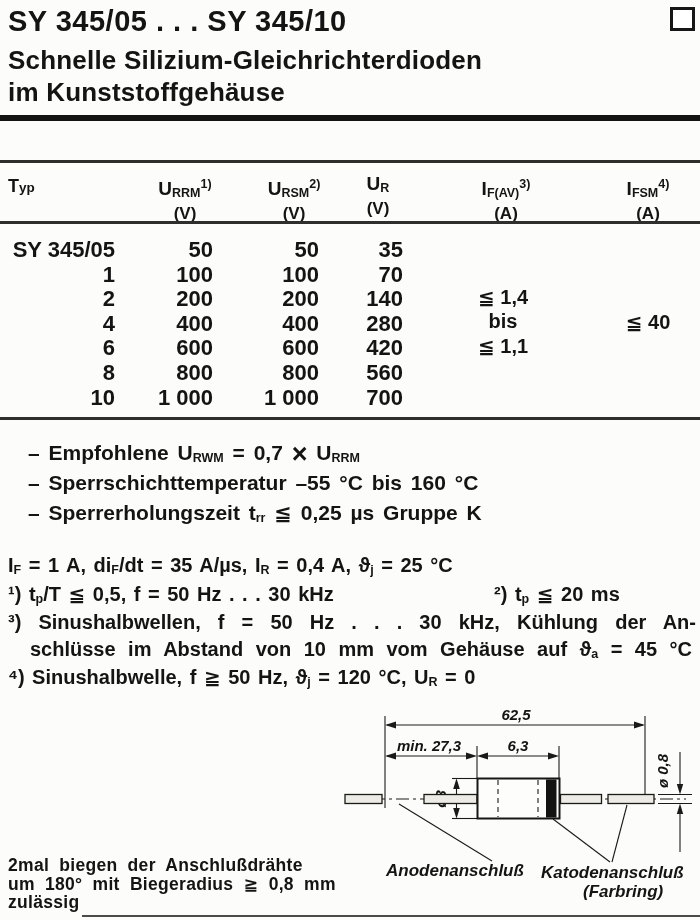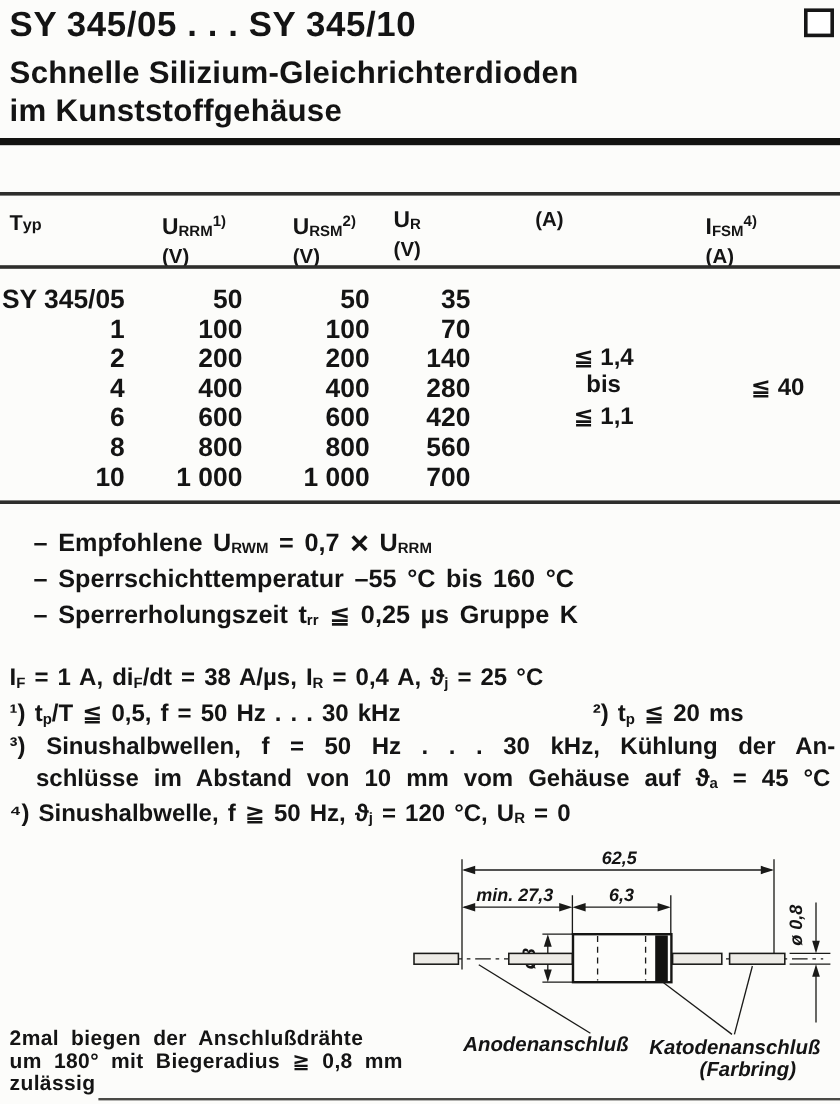--- a/index.html
+++ b/index.html
@@ -3,29 +3,29 @@
 <meta charset="utf-8">
 <style>
   html,body{margin:0;padding:0;background:#e9e9e9;}
   #page{position:relative;width:700px;height:920px;background:#fcfcfa;color:#141414;
         font-family:"Liberation Sans","DejaVu Sans",sans-serif;overflow:hidden;}
   .rule{position:absolute;left:0;width:700px;height:2.5px;background:#2e2e2c;}
   .rule.thick{height:6px;background:#131311;}
   .title{position:absolute;left:8px;top:5px;font-size:29px;font-weight:bold;letter-spacing:.5px;white-space:nowrap;text-align:center;}
   .regmark{position:absolute;left:670px;top:7px;width:19px;height:18px;border:3px solid #161616;background:#fff;}
   .subtitle{position:absolute;left:8px;top:44px;font-size:26px;font-weight:bold;line-height:32px;letter-spacing:.2px;}
-  .hcell{position:absolute;font-weight:bold;}
+  .hcell{position:absolute;text-align:center;font-weight:bold;}
   .hl1{font-size:19px;line-height:22px;white-space:nowrap;}
   .hl2{font-size:17px;line-height:19px;}
   .seg-sub{font-size:12.5px;vertical-align:-2px;}
   .seg-sup{font-size:12.5px;vertical-align:7px;}
   .seg-small{font-size:13.5px;}
   .seg-x{font-size:27px;line-height:10px;vertical-align:-3px;}
   .tbody{position:absolute;left:0;top:237px;width:700px;}
-  .trow{position:relative;height:24.6px;font-size:22px;font-weight:bold;}
+  .trow{position:relative;height:24.6px;font-size:22px;font-weight:bold;margin-left:11px;}
   .tc{position:absolute;top:0;text-align:right;white-space:nowrap;}
   .ovl{position:absolute;width:120px;text-align:center;font-size:20px;font-weight:bold;}
   .note{position:absolute;left:8px;font-size:21px;font-weight:bold;white-space:nowrap;word-spacing:3px;line-height:26.5px;margin-left:20px;}
   .cond{position:absolute;left:8px;font-size:20px;font-weight:bold;white-space:nowrap;word-spacing:2px;}
   .just{white-space:normal;text-align:justify;text-align-last:justify;word-spacing:normal;}
   .vals{display:inline-block;vertical-align:top;}
   .dlabel{position:absolute;font-style:italic;font-weight:bold;font-size:17px;white-space:nowrap;}
   .bend{position:absolute;left:8px;top:856px;font-size:17.5px;font-weight:bold;line-height:18.6px;
         word-spacing:5px;letter-spacing:.3px;}
   .bottomrule{position:absolute;left:82px;top:915px;width:618px;height:2px;background:#4a4a46;}
@@ -59,20 +59,21 @@
   </div>
   <div class="hcell" style="left:244px;top:173px;width:100px;">
     <div class="hl1"><span>U</span><span class="seg-sub">RSM</span><span class="seg-sup">2)</span></div>
     <div class="hl2">(V)</div>
   </div>
   <div class="hcell" style="left:328px;top:173px;width:100px;">
     <div class="hl1"><span>U</span><span class="seg-sub">R</span></div>
     <div class="hl2">(V)</div>
   </div>
   <div class="hcell" style="left:446px;top:173px;width:120px;">
+    <div class="hl1"><span>I</span><span class="seg-sub">F(AV)</span><span class="seg-sup">3)</span></div>
     <div class="hl2">(A)</div>
   </div>
   <div class="hcell" style="left:588px;top:173px;width:120px;">
     <div class="hl1"><span>I</span><span class="seg-sub">FSM</span><span class="seg-sup">4)</span></div>
     <div class="hl2">(A)</div>
   </div>
 
   <div class="rule" style="top:221px;"></div>
 
   <div class="tbody">
@@ -126,21 +127,21 @@
   <div class="ovl" style="left:588px;top:310px;">≦ 40</div>
 
   <div class="rule" style="top:417px;"></div>
 
   <div class="note" style="top:440px;"><span>– Empfohlene U</span><span class="seg-sub">RWM</span><span> = 0,7 </span><span class="seg-x">×</span><span> U</span><span class="seg-sub">RRM</span></div>
   <div class="note" style="top:470px;"><span>– Sperrschichttemperatur –55 °C bis 160 °C</span></div>
   <div class="note" style="top:500px;">
     <span><span>– Sperrerholungszeit t</span><span class="seg-sub">rr</span><span> </span></span><span class="vals"><span>≦ 0,25 µs Gruppe K</span><br></span>
   </div>
 
-  <div class="cond" style="top:554px;"><span>I</span><span class="seg-sub">F</span><span> = 1 A, di</span><span class="seg-sub">F</span><span>/dt = 38 A/µs, I</span><span class="seg-sub">R</span><span> = 0,4 A, ϑ</span><span class="seg-sub">j</span><span> = 25 °C</span></div>
+  <div class="cond" style="top:554px;"><span>I</span><span class="seg-sub">F</span><span> = 1 A, di</span><span class="seg-sub">F</span><span>/dt = 35 A/µs, I</span><span class="seg-sub">R</span><span> = 0,4 A, ϑ</span><span class="seg-sub">j</span><span> = 25 °C</span></div>
   <div class="cond" style="top:582px;"><span>¹) t</span><span class="seg-sub">p</span><span>/T ≦ 0,5, f = 50 Hz . . . 30 kHz</span></div>
   <div class="cond" style="left:494px;top:582px;"><span>²) t</span><span class="seg-sub">p</span><span> ≦ 20 ms</span></div>
   <div class="cond just" style="top:611px;width:688px;"><span>³) Sinushalbwellen, f = 50 Hz . . . 30 kHz, Kühlung der An-</span></div>
   <div class="cond just" style="left:30px;top:638px;width:662px;"><span>schlüsse im Abstand von 10 mm vom Gehäuse auf ϑ</span><span class="seg-sub">a</span><span> = 45 °C</span></div>
   <div class="cond" style="top:665px;"><span>⁴) Sinushalbwelle, f ≧ 50 Hz, ϑ</span><span class="seg-sub">j</span><span> = 120 °C, U</span><span class="seg-sub">R</span><span> = 0</span></div>
 
   <svg width="360" height="205" viewBox="340 702 360 205">
     <g>
 
       <line class="ln" x1="385" y1="716" x2="385" y2="808"></line>

